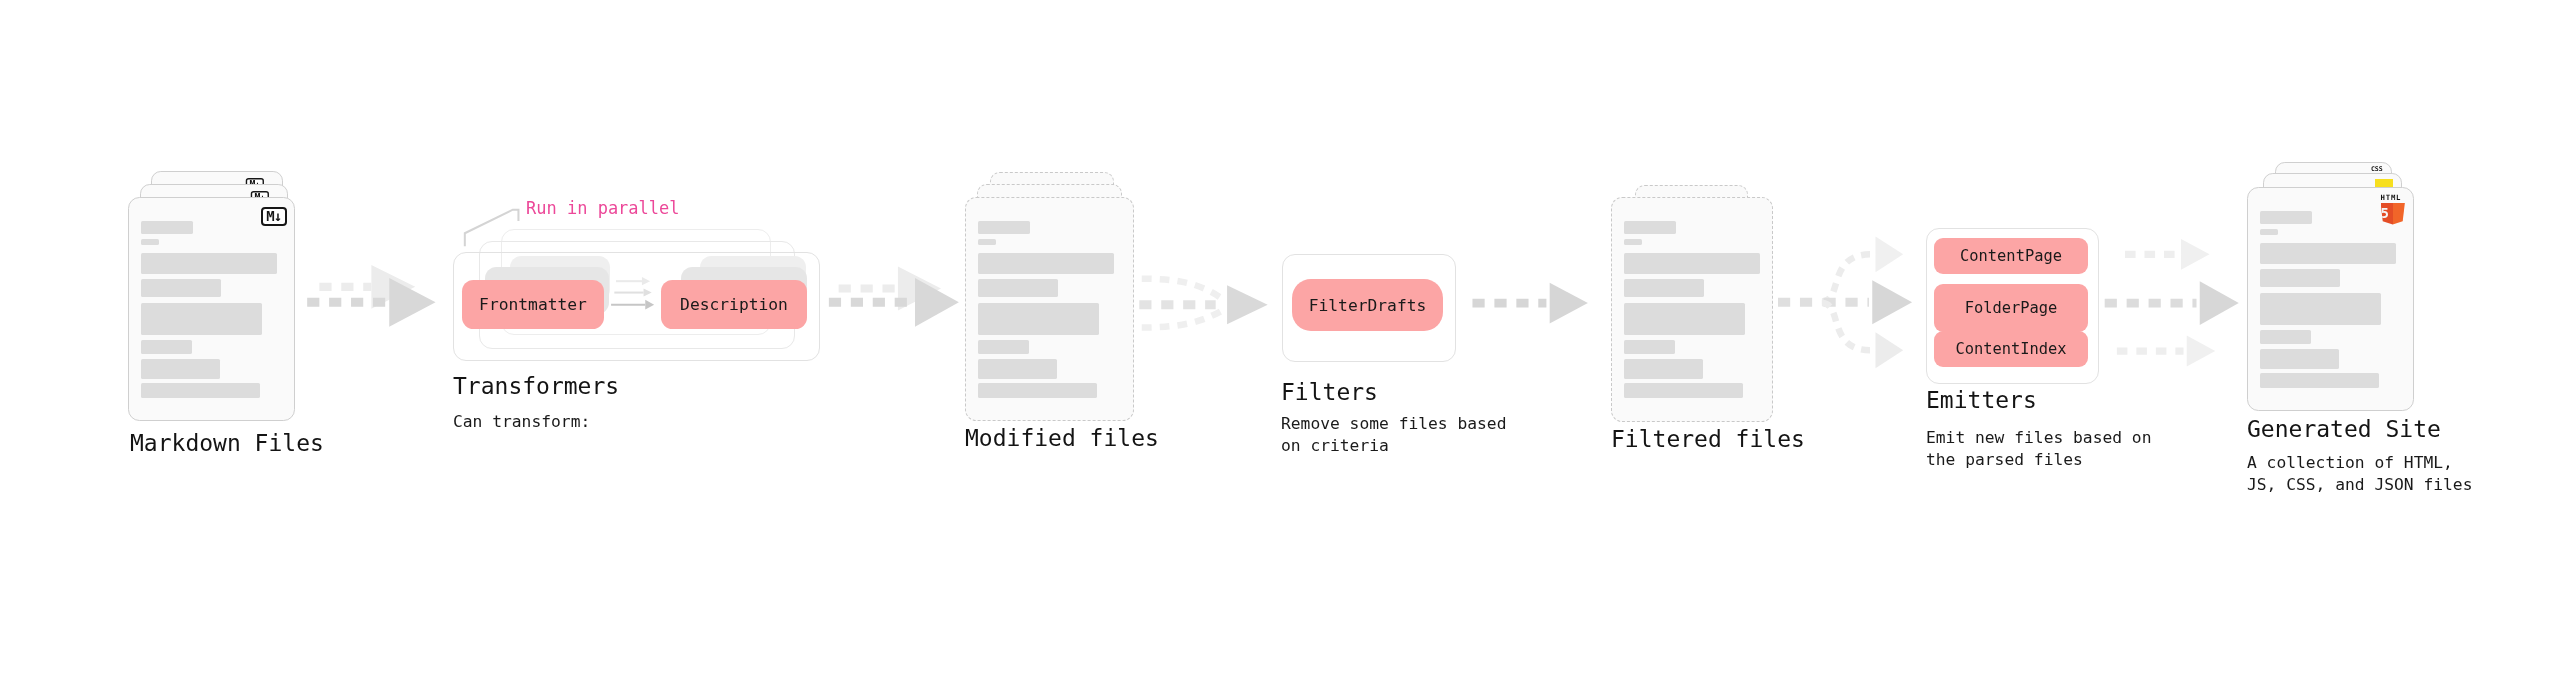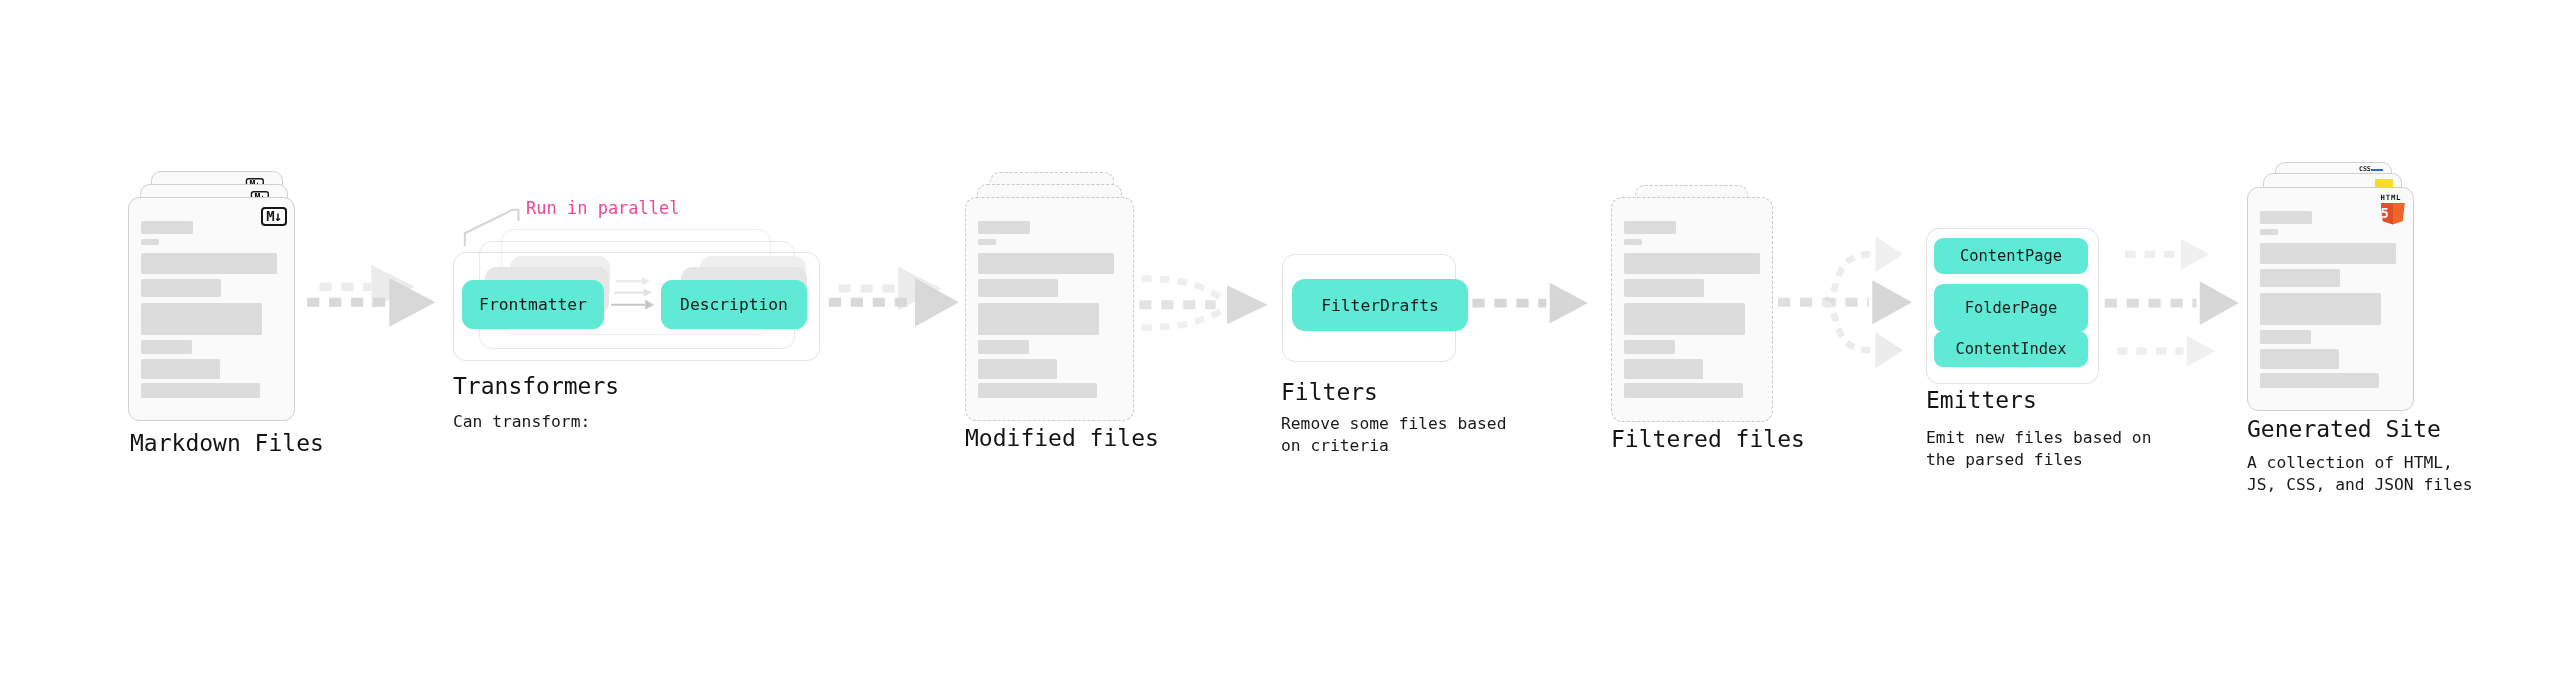--- a/index.html
+++ b/index.html
@@ -24,37 +24,37 @@
   .bar:nth-of-type(7){width:79px;height:20.3px;margin-bottom:4.1px}
   .bar:nth-of-type(8){width:119px;height:14.6px}
 
   
   .md-badge{position:absolute;top:9px;right:7.3px;background:#fff;border:2.4px solid #161616;
             border-radius:4.1px;font-weight:bold;font-size:14px;line-height:14.6px;padding:0 3.3px;
             letter-spacing:-0.8px;color:#161616}
   .md-badge.small{transform:scale(.7);transform-origin:top right;top:5.7px;right:18px}
 
   
-  .css-badge{position:absolute;top:3.3px;right:8.1px;display:flex;flex-direction:row;align-items:center}
+  .css-badge{position:absolute;top:3.3px;right:8.1px;display:flex;flex-direction:column;align-items:center}
   .css-text{font-size:6.5px;font-weight:bold;line-height:6.5px;color:#111}
   .css-bar{width:12.2px;height:2.4px;margin-top:0.8px;background:#2965f1}
   .js-badge{position:absolute;top:4.9px;right:8.1px;width:18px;height:9px;background:#f7df1e}
   .html5-badge{position:absolute;top:5.7px;right:8.1px;width:24.4px;text-align:left}
   .h5-word{font-size:7.3px;font-weight:bold;line-height:7.3px;letter-spacing:0.8px;color:#111}
   .h5-shield{margin-top:1.6px;width:24.4px;height:22px;
              clip-path:polygon(0 0,100% 0,91% 85%,50% 100%,9% 85%);
              background:linear-gradient(90deg,#e44d26 0 50%,#f16529 50% 100%);
              color:#f5f5f5;font-size:14px;font-weight:bold;line-height:21px}
 
   
   .container{position:absolute;border-radius:13px;background:transparent}
   .container.front{border:1.6px solid #e2e2e2}
   .container.mid{border:1.6px solid #e8e8e8}
   .container.back{border:1.6px solid #ededed}
-  .pill{position:absolute;background:#5eead4;border-radius:11.4px;display:flex;align-items:center;
+  .pill{position:absolute;background:#fca5a5;border-radius:11.4px;display:flex;align-items:center;
         justify-content:center;font-size:16.3px;color:#1a1a1a;white-space:nowrap}
   .pill.l2{background:#e6e6e6}
   .pill.l3{background:#efefef}
   .epill{border-radius:9px;font-size:15.4px}
 
   
   .label{position:absolute;font-size:23px;font-weight:500;line-height:1;white-space:nowrap;color:#141414}
   .caption{position:absolute;font-size:16.3px;line-height:22px;white-space:nowrap;color:#1a1a1a}
   .annotation{position:absolute;font-size:17px;line-height:1;color:#ec4899;white-space:nowrap}
 
@@ -181,21 +181,21 @@
         <i class="bar"></i>
         <i class="bar"></i>
         <i class="bar"></i>
         <i class="bar"></i>
         <i class="bar"></i>
       </div>
   </div>
   <div class="label" style="left:965px;top:427px">Modified files</div>
 
   <div class="container front" style="left:1282px;top:254px;width:172px;height:106px"></div>
-  <div class="pill" style="left:1292px;top:279px;width:176px;height:52px;border-radius:13px">FilterDrafts</div>
+  <div class="pill" style="left:1292px;top:279px;width:151px;height:52px;border-radius:19px">FilterDrafts</div>
   <div class="label" style="left:1281px;top:381px">Filters</div>
   <div class="caption" style="left:1281px;top:413px">
     <div>Remove some files based</div>
     <div>on criteria</div>
   </div>
 
   <div class="doc dashed back" style="left:1635px;top:185px;width:111px;height:81px"></div>
   <div class="doc dashed" style="left:1611px;top:197px;width:160px;height:223px">
     <div class="bars">
         <i class="bar"></i>

